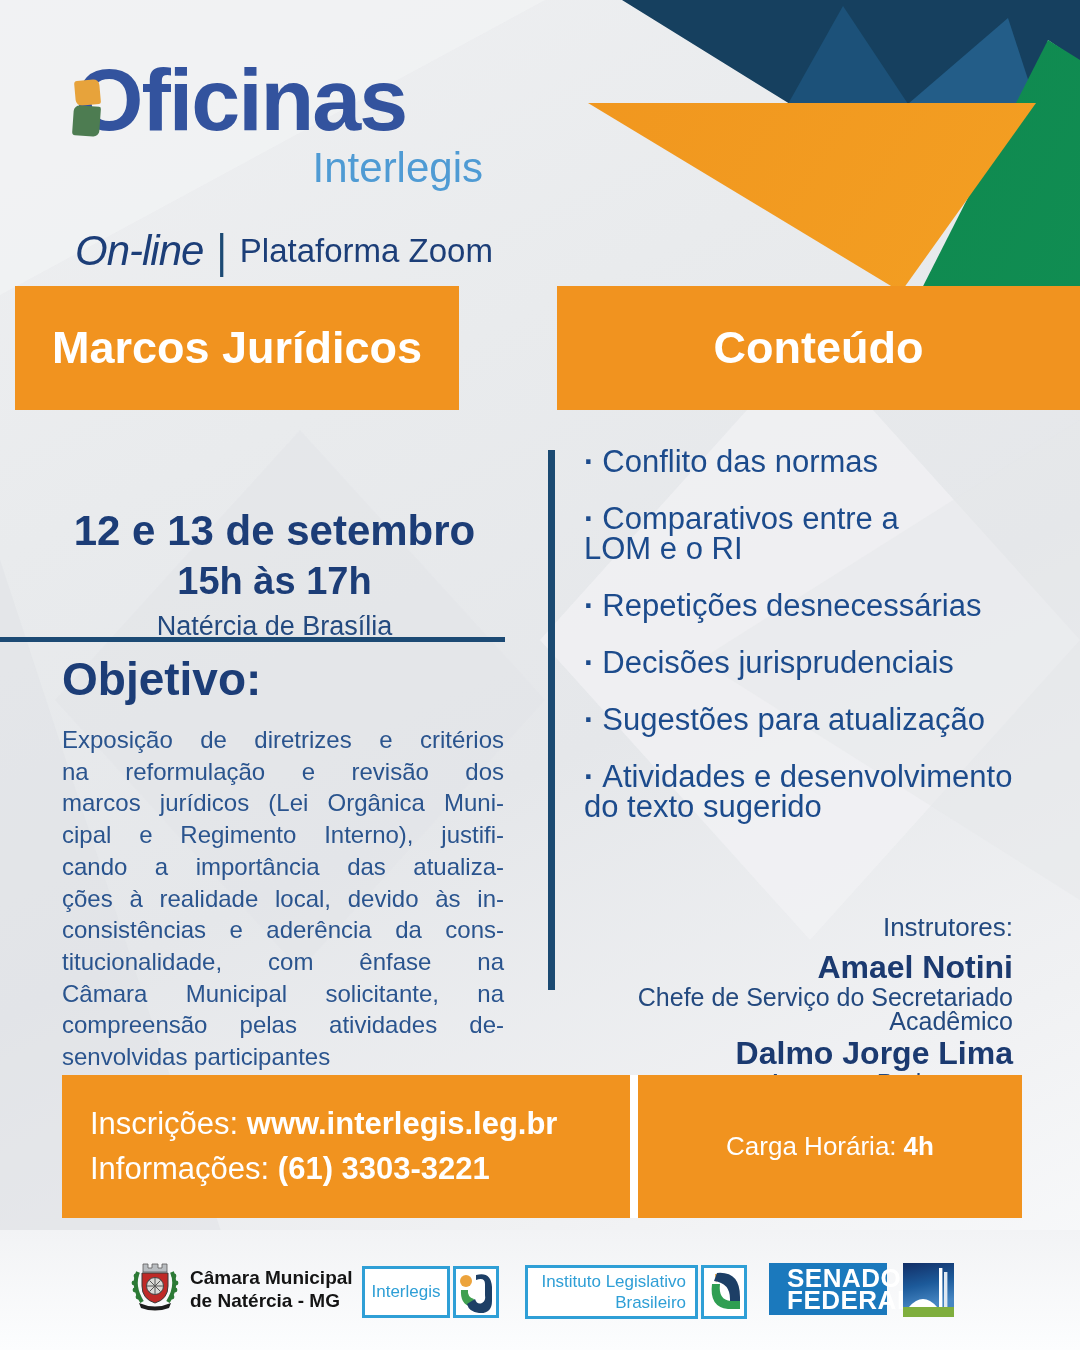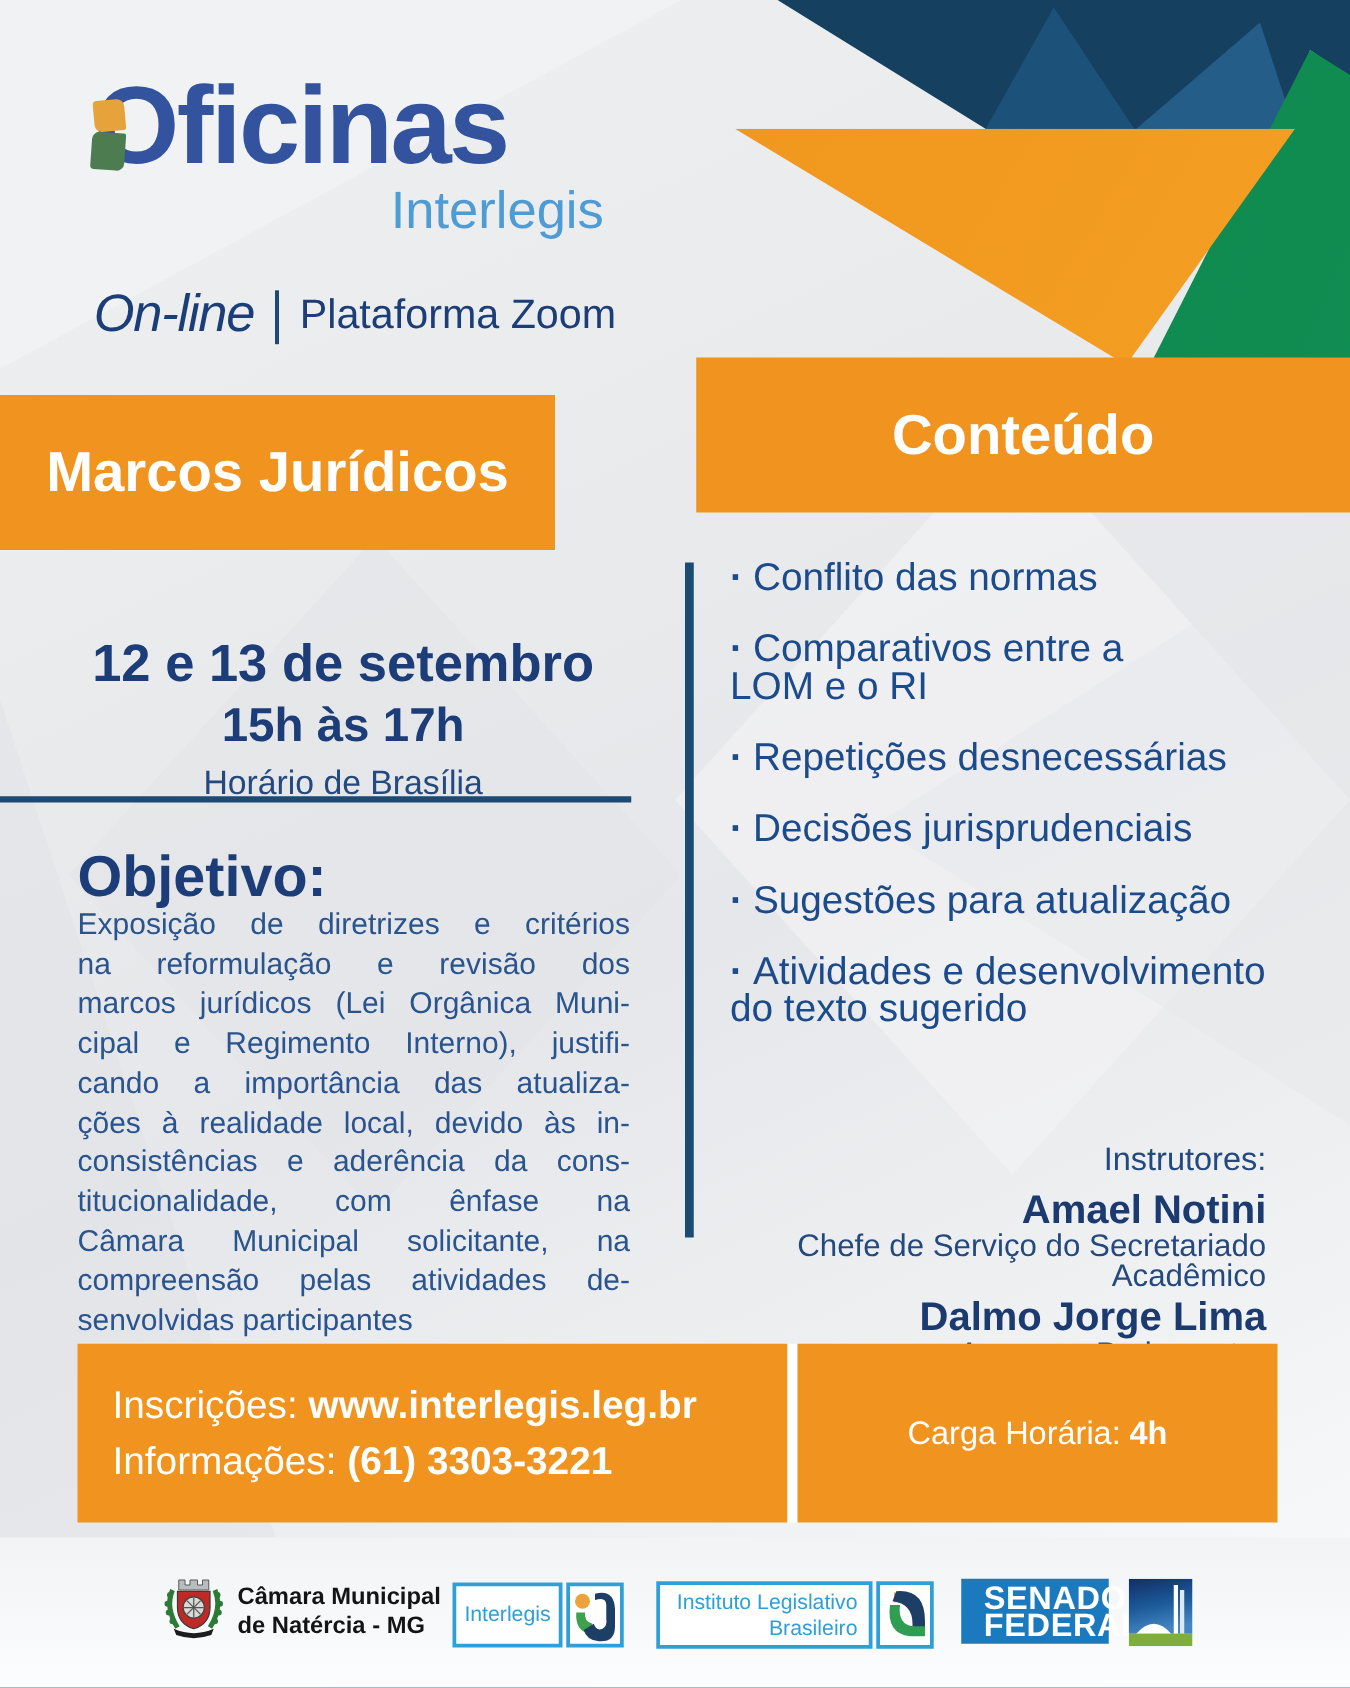--- a/index.html
+++ b/index.html
@@ -33,31 +33,31 @@
   .o-yellow { left:0px; top:24px; width:25px; height:25px; background:#e7a33b; border-radius:3px 6px 2px 6px; transform:rotate(-5deg); }
   .o-green  { left:-2px; top:50px; width:27px; height:30px; background:#4d7c51; border-radius:6px 2px 6px 3px; transform:rotate(4deg); }
   .logo-sub { width:408px; text-align:right; font-size:42px; color:#4f9bd4; line-height:44px; margin-top:2px; letter-spacing:0px; }
   .platform-line { left:75px; top:228px; display:flex; align-items:center; gap:13px; color:#1c3e78; height:46px; }
   .online { font-size:42px; font-style:italic; font-weight:400; letter-spacing:-1px; }
   .pipe { font-size:40px; font-weight:300; color:#1c4a74; transform:scaleY(1.15); }
   .platform { font-size:33px; font-weight:500; }
 
   
   .bar { position:absolute; top:286px; height:124px; background:#f1931f; display:flex; align-items:center; justify-content:center; }
-  .bar-left { left:0; width:444px;margin-top:30px; }
+  .bar-left { left:15px; width:444px; }
   .bar-right { left:557px; width:523px; }
   .bar-text { color:#ffffff; font-size:45px; font-weight:700; letter-spacing:0px; }
 
   
   .schedule { left:0; top:460px; width:549px; text-align:center; color:#1c3d77; }
   .sched-dates { font-size:42px; font-weight:700; line-height:46px;margin-top:48px; }
   .sched-time { font-size:38px; font-weight:700; line-height:42px; margin-top:6px; }
   .sched-tz { font-size:27px; font-weight:400; line-height:32px; margin-top:8px; color:#23497f; }
   .rule { left:0; top:637px; width:505px; height:5px; background:#1c4a74; }
-  .objetivo-h { left:62px; top:674px; font-size:46px; font-weight:700; color:#1c3d77; }
+  .objetivo-h { left:62px; top:652px; font-size:46px; font-weight:700; color:#1c3d77; }
   .objetivo-p { left:62px; top:724px; width:442px; color:#2a548e; font-size:24px; }
   .jline { line-height:31.7px; text-align:justify; text-align-last:justify; white-space:nowrap; }
   .jline.last { text-align-last:left; }
 
   
   .col-div { left:548px; top:450px; width:7px; height:540px; background:#1b4a72; }
 
   
   .content-list { left:584px; top:447px; width:462px; color:#1c4b8c; font-size:31px; }
   .c-item { margin-bottom:27px; line-height:30px; white-space:pre-line; }
@@ -125,21 +125,21 @@
   <div class="bar bar-left">
     <span class="bar-text">Marcos Jurídicos</span>
   </div>
   <div class="bar bar-right">
     <span class="bar-text">Conteúdo</span>
   </div>
 
   <div class="abs schedule">
     <div class="sched-dates">12 e 13 de setembro</div>
     <div class="sched-time">15h às 17h</div>
-    <div class="sched-tz">Horário de Brasília</div>
+    <div class="sched-tz">Natércia de Brasília</div>
   </div>
   <div class="abs rule"></div>
 
   <div class="abs objetivo-h">Objetivo:</div>
   <div class="abs objetivo-p">
     <div class="jline">Exposição de diretrizes e critérios</div>
     <div class="jline">na reformulação e revisão dos</div>
     <div class="jline">marcos jurídicos (Lei Orgânica Muni-</div>
     <div class="jline">cipal e Regimento Interno), justifi-</div>
     <div class="jline">cando a importância das atualiza-</div>

